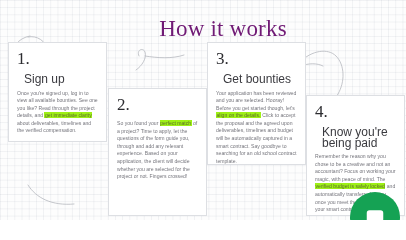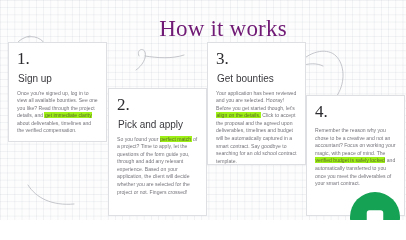--- a/index.html
+++ b/index.html
@@ -74,25 +74,25 @@
 
   .card-number {
     font-family: "Liberation Serif", serif;
     font-size: 17px;
     line-height: 19px;
     color: #2c2c30;
     margin: 0 0 6px 1px;
   }
   .card-heading {
     font-family: "Liberation Sans", sans-serif;
-    font-size: 10px;
+    font-size: 12px;
     line-height: 10.5px;
     font-weight: 400;
     color: #3a3a3f;
-    margin: 0 0 5px 2px;
+    margin: 0 0 5px 8px;
   }
   .card-body {
     font-family: "Liberation Sans", sans-serif;
     font-size: 5.1px;
     line-height: 7.6px;
     color: #75757c;
     margin: 0 0 0 1px;
   }
   .card-body .hl {
     background-color: #9ef016;
@@ -138,32 +138,32 @@
 </svg>
 
 <div class="card" id="card-1">
   <div class="card-number">1.</div>
   <div class="card-heading">Sign up</div>
   <p class="card-body"><span>Once you're signed up, log in to view all available bounties. See one you like? Read through the project details, and </span><span class="hl">get immediate clarity</span><span> about deliverables, timelines and the verified compensation.</span></p>
 </div>
 
 <div class="card" id="card-2">
   <div class="card-number">2.</div>
-  <div class="card-heading">Pick and apply</div>
   <p class="card-body"><span>So you found your </span><span class="hl">perfect match</span><span> of a project? Time to apply, let the questions of the form guide you, through and add any relevant experience. Based on your application, the client will decide whether you are selected for the project or not. Fingers crossed!</span></p>
 </div>
 
 <div class="card" id="card-3">
   <div class="card-number">3.</div>
   <div class="card-heading">Get bounties</div>
   <p class="card-body"><span>Your application has been reviewed and you are selected. Hooray! Before you get started though, let's </span><span class="hl">align on the details.</span><span> Click to accept the proposal and the agreed upon deliverables, timelines and budget will be automatically captured in a smart contract. Say goodbye to searching for an old school contract template.</span></p>
 </div>
 
 <div class="card" id="card-4">
   <div class="card-number">4.</div>
+  <div class="card-heading">Know you're being paid</div>
   <p class="card-body"><span>Remember the reason why you chose to be a creative and not an accountant? Focus on working your magic, with peace of mind. The </span><span class="hl">verified budget is safely locked</span><span> and automatically transferred to you once you meet the deliverables of your smart contract.</span></p>
 </div>
 
 <div id="chat-widget">
   <svg width="22" height="22" viewBox="0 0 24 24">
     <path d="M3 7.5 A3 3 0 0 1 6 4.5 H18 A3 3 0 0 1 21 7.5 V14.5 A3 3 0 0 1 18 17.5 H10 L5.5 21 V17.5 A2.5 2.5 0 0 1 3 15 Z" fill="#ffffff"></path>
   </svg>
 </div>
 
 </body></html>

